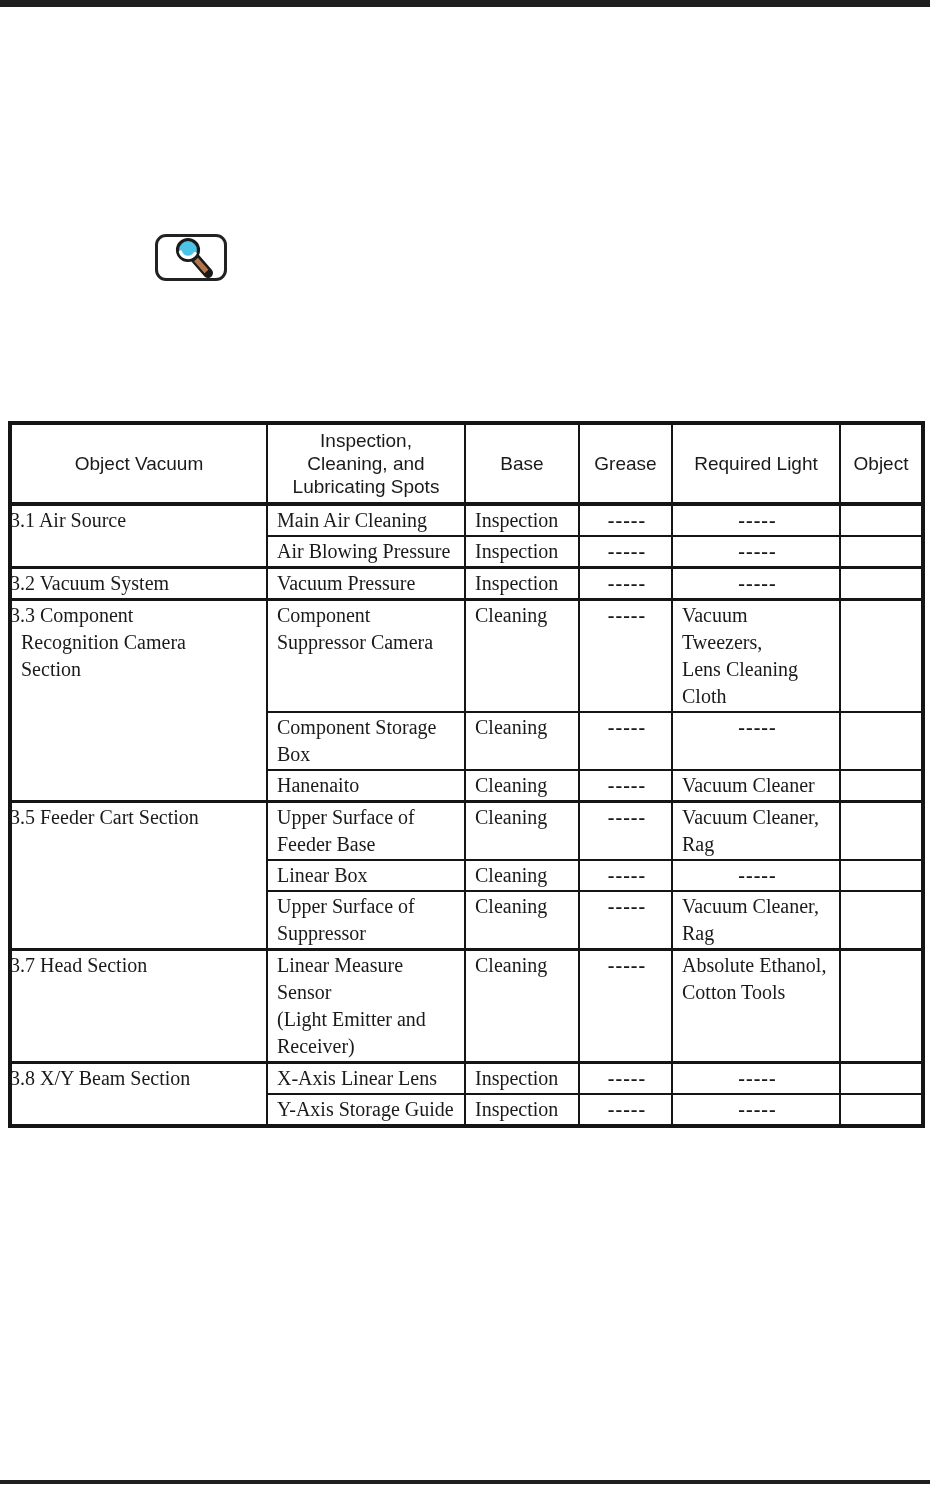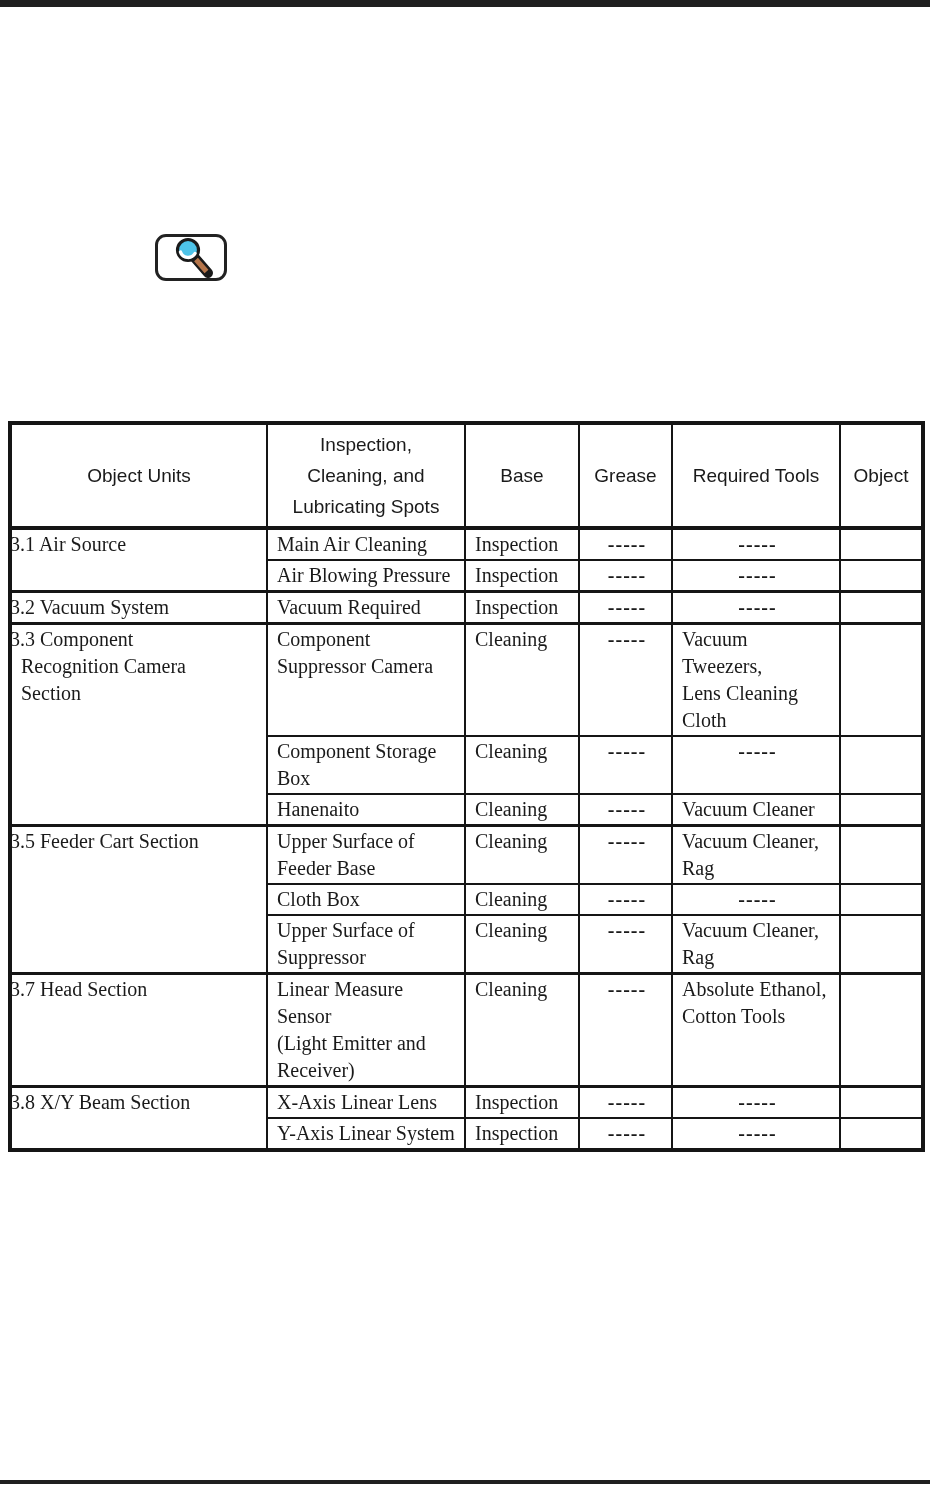--- a/index.html
+++ b/index.html
@@ -42,21 +42,21 @@
     border: 2px solid #151515;
     white-space: pre-line;
     overflow: hidden;
     box-sizing: border-box;
   }
   table.maint thead th {
     border-bottom: 4px solid #151515;
     font-family: "Liberation Sans", sans-serif;
     font-size: 19px;
     font-weight: normal;
-    line-height: 31px;
+    line-height: 23px;
     text-align: center;
     vertical-align: middle;
     padding: 4px 2px;
   }
   tr.sec > td { border-top: 3px solid #151515; }
   table.maint td {
     vertical-align: top;
     font-family: "Liberation Serif", serif;
     font-size: 20px;
     line-height: 27px;
@@ -90,27 +90,27 @@
   <colgroup>
     <col style="width:257px">
       <col style="width:198px">
       <col style="width:114px">
     <col style="width:93px">
       <col style="width:168px">
       <col style="width:83px">
   </colgroup>
   <thead>
     <tr style="height:78px">
-      <th>Object Units</th>
+      <th>Object Vacuum</th>
       <th>Inspection,
 Cleaning, and
 Lubricating Spots</th>
       <th>Base</th>
       <th>Grease</th>
-      <th>Required Tools</th>
+      <th>Required Light</th>
       <th>Object</th>
     </tr>
   </thead>
   <tbody>
 
     <tr class="sec" style="height:28px">
       <td class="unit" rowspan="2">3.3.1 Air Source</td>
       <td>Main Air Cleaning</td>
       <td>Inspection</td>
       <td class="c dash">-----</td>
@@ -120,21 +120,21 @@
     <tr style="height:28px">
       <td>Air Blowing Pressure</td>
       <td>Inspection</td>
       <td class="c dash">-----</td>
       <td class="c dash">-----</td>
       <td></td>
     </tr>
 
     <tr class="sec" style="height:28px">
       <td class="unit">3.3.2 Vacuum System</td>
-      <td>Vacuum Required</td>
+      <td>Vacuum Pressure</td>
       <td>Inspection</td>
       <td class="c dash">-----</td>
       <td class="c dash">-----</td>
       <td></td>
     </tr>
 
     <tr class="sec" style="height:102px">
       <td class="unit" rowspan="3">3.3.3 Component
 Recognition Camera
 Section</td>
@@ -168,21 +168,21 @@
       <td class="unit" rowspan="3">3.3.5 Feeder Cart Section</td>
       <td>Upper Surface of
 Feeder Base</td>
       <td>Cleaning</td>
       <td class="c dash">-----</td>
       <td>Vacuum Cleaner,
 Rag</td>
       <td></td>
     </tr>
     <tr style="height:29px">
-      <td>Cloth Box</td>
+      <td>Linear Box</td>
       <td>Cleaning</td>
       <td class="c dash">-----</td>
       <td class="c dash">-----</td>
       <td></td>
     </tr>
     <tr style="height:53px">
       <td>Upper Surface of
 Suppressor</td>
       <td>Cleaning</td>
       <td class="c dash">-----</td>
@@ -206,21 +206,21 @@
 
     <tr class="sec" style="height:28px">
       <td class="unit" rowspan="2">3.3.8 X/Y Beam Section</td>
       <td>X-Axis Linear Lens</td>
       <td>Inspection</td>
       <td class="c dash">-----</td>
       <td class="c dash">-----</td>
       <td></td>
     </tr>
     <tr style="height:28px">
-      <td>Y-Axis Linear System</td>
+      <td>Y-Axis Storage Guide</td>
       <td>Inspection</td>
       <td class="c dash">-----</td>
       <td class="c dash">-----</td>
       <td></td>
     </tr>
   </tbody>
 </table>
 
 <div class="bottom-rule"></div>
 

